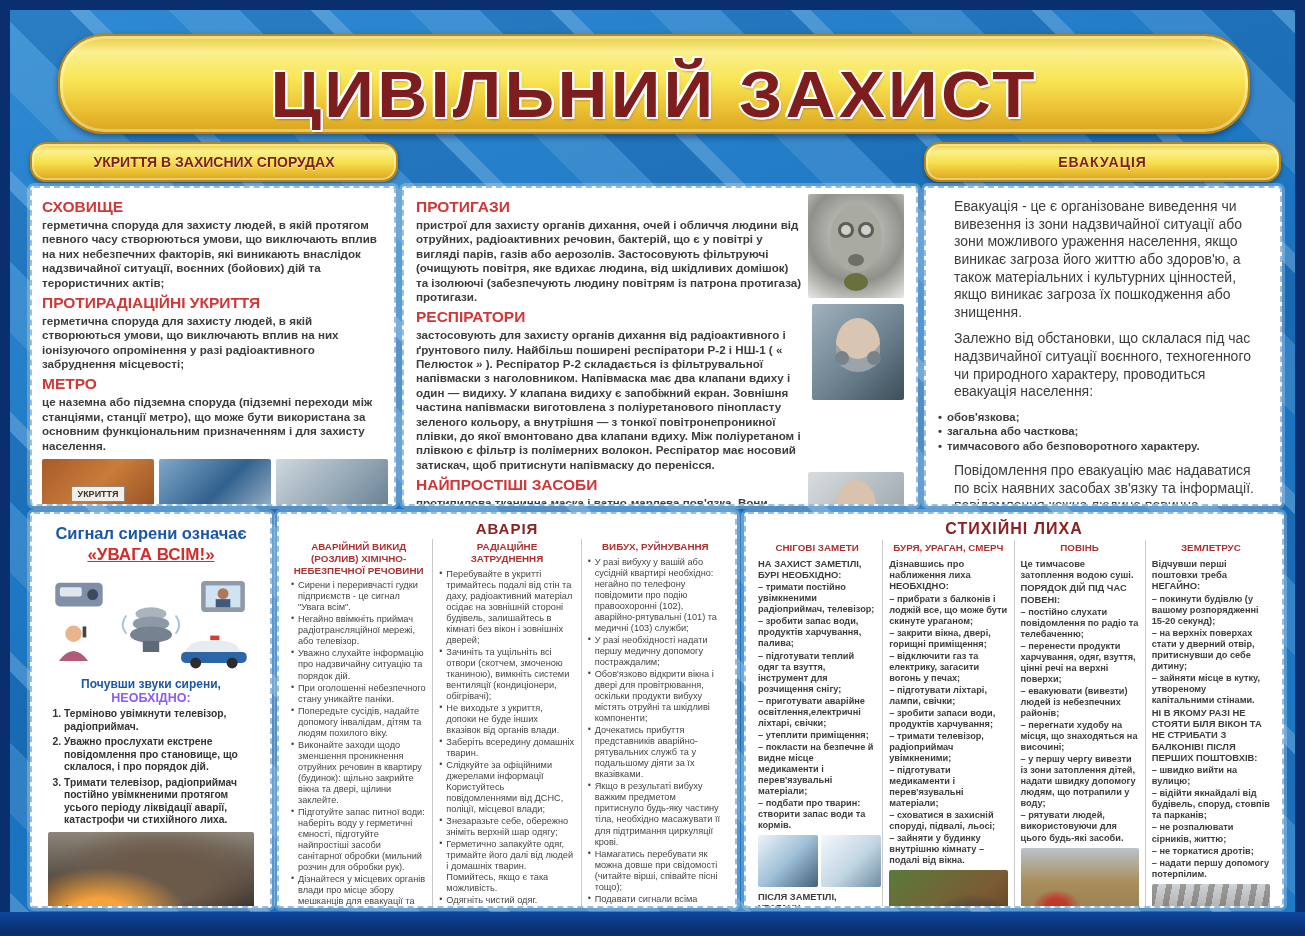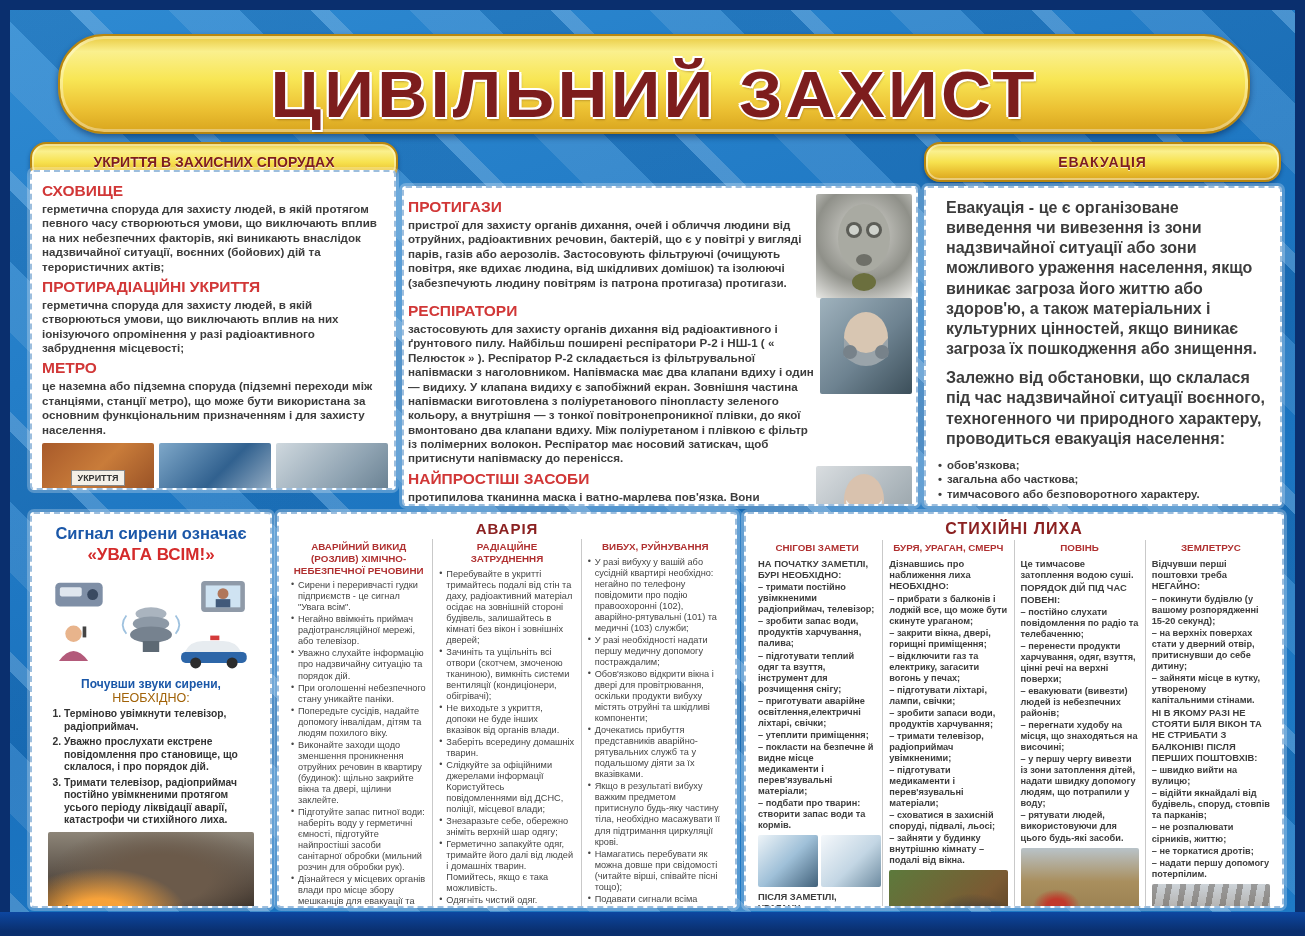--- a/index.html
+++ b/index.html
@@ -42,22 +42,22 @@
     text-shadow:0 1px 0 rgba(255,255,255,0.7);
   }
   .tab1{left:30px;width:368px;font-size:14px;}
   .tab2{left:406px;width:510px;font-size:13.5px;}
   .tab3{left:924px;width:357px;font-size:14px;letter-spacing:1px;}
   
   .card{
     position:absolute;background:#fff;border:2px dashed #9cbede;border-radius:4px;
     box-sizing:border-box;overflow:hidden;box-shadow:0 0 0 3px rgba(255,255,255,0.25);
   }
-  .card-shelters{left:30px;top:170px;width:366px;height:320px;padding:6px 10px;}
-  .card-ppe{left:402px;top:186px;width:516px;height:320px;padding:6px 4px;}
+  .card-shelters{left:30px;top:186px;width:366px;height:320px;padding:6px 10px;}
+  .card-ppe{left:402px;top:186px;width:516px;height:320px;padding:6px 12px;}
   .card-evac{left:924px;top:186px;width:358px;height:320px;padding:10px 12px;}
   .card-siren{left:30px;top:512px;width:242px;height:396px;padding:6px 16px;}
   .card-accident{left:277px;top:512px;width:460px;height:396px;padding:4px 6px;}
   .card-disaster{left:744px;top:512px;width:540px;height:396px;padding:4px 6px;}
   
   .sec-h{color:#d13737;font-weight:bold;font-size:15.5px;margin:4px 0 2px 0;}
   .sec-b{color:#3d3d3d;font-weight:bold;font-size:11.6px;line-height:1.24;}
   .ppe-sec{display:flex;align-items:flex-start;gap:6px;}
   .ppe-txt{flex:1;}
   
@@ -65,30 +65,30 @@
   .photo-strip{display:flex;gap:5px;margin-top:6px;}
   .ph-shelter{width:112px;height:70px;background:linear-gradient(135deg,#a85a2a 0%,#c97c3a 45%,#8a4520 100%);display:flex;align-items:center;justify-content:center;}
   .ph-shelter .sign{background:#f4f0e8;color:#333;font-weight:bold;font-size:9px;padding:2px 6px;border:1px solid #888;}
   .ph-metro{width:112px;height:70px;background:linear-gradient(135deg,#7fa8c9 0%,#31618f 50%,#b7c6d4 100%);}
   .ph-entrance{width:112px;height:70px;background:linear-gradient(135deg,#cfd8de 0%,#8fa3b2 55%,#5b7486 100%);}
   .ph-gasmask{width:96px;height:104px;background:radial-gradient(circle at 50% 38%,#b9b9b3 0 28%,#8f9089 60%,#e9e9e6 100%);}
   .ph-resp{width:92px;height:96px;background:linear-gradient(135deg,#9fb2bd 0%,#6d8290 55%,#3c4f5a 100%);}
   .ph-mask{width:96px;height:80px;background:linear-gradient(135deg,#d9dde0 0%,#aab4ba 60%,#8d999f 100%);}
   .mask-svg{position:absolute;inset:0;width:100%;height:100%;}
   
-  .evac-p{color:#3d3d3d;font-weight:bold;font-size:16px;line-height:1.26;margin:0 0 9px 8px;}
+  .evac-p{color:#3d3d3d;font-weight:normal;font-size:14px;line-height:1.26;margin:0 0 9px 16px;}
   .evac-list{list-style:none;margin:0 0 9px 0;padding:0;color:#3d3d3d;font-weight:bold;font-size:11.4px;line-height:1.26;}
   .evac-list li{padding-left:9px;position:relative;}
   .evac-list li::before{content:"•";position:absolute;left:0;}
   
   .siren-t1{color:#1a57a8;font-weight:bold;font-size:16.5px;text-align:center;margin-top:4px;}
-  .siren-t2{color:#d42b2b;font-weight:bold;font-size:17px;text-align:center;margin:2px 0 4px 0;}
+  .siren-t2{color:#d42b2b;font-weight:bold;font-size:17px;text-align:center;margin:2px 0 4px 0;text-decoration:underline;}
   .siren-art{height:104px;position:relative;margin:2px 0;}
   .siren-sub1{color:#1a57a8;font-weight:bold;font-size:12px;text-align:center;margin-top:4px;}
-  .siren-sub2{color:#a16207;font-weight:normal;font-size:12.5px;text-align:center;margin-bottom:3px;}
+  .siren-sub2{color:#8b5cf6;font-weight:bold;font-size:12.5px;text-align:center;margin-bottom:3px;}
   .siren-steps{margin:0;padding-left:16px;color:#333;font-weight:bold;font-size:10.3px;line-height:1.22;}
   .siren-steps li{margin-bottom:3px;}
   .ph-fire{margin-top:5px;width:100%;height:104px;background:
       radial-gradient(ellipse at 25% 80%,#f7a23a 0 14%,rgba(0,0,0,0) 40%),
       radial-gradient(ellipse at 55% 45%,#6b5a4a 0 30%,rgba(0,0,0,0) 70%),
       linear-gradient(180deg,#8d8578 0%,#4a4038 55%,#171310 100%);}
   .warn-tri{position:absolute;left:4px;bottom:4px;}
   
   .panel-title{text-align:center;font-weight:bold;color:#8b2121;letter-spacing:1px;}
   .card-accident .panel-title{font-size:15px;margin:2px 0;}
@@ -311,21 +311,21 @@
           </ul>
       </div>
     </div>
   </div>
 
   <div class="card card-disaster">
     <div class="panel-title">СТИХІЙНІ ЛИХА</div>
     <div class="cols">
       <div class="col">
         <div class="col-h">СНІГОВІ ЗАМЕТИ</div>
-        <div class="col-strong">НА ПОЧАТКУ ЗАМЕТІЛІ, БУРІ НЕОБХІДНО:</div>
+        <div class="col-strong">НА ЗАХИСТ ЗАМЕТІЛІ, БУРІ НЕОБХІДНО:</div>
         <ul class="dash-list">
             <li>– тримати постійно увімкненими радіоприймач, телевізор;</li>
             <li>– зробити запас води, продуктів харчування, палива;</li>
             <li>– підготувати теплий одяг та взуття, інструмент для розчищення снігу;</li>
             <li>– приготувати аварійне освітлення,електричні ліхтарі, свічки;</li>
             <li>– утеплити приміщення;</li>
             <li>– покласти на безпечне й видне місце медикаменти і перев'язувальні матеріали;</li>
             <li>– подбати про тварин: створити запас води та кормів.</li>
           </ul>
         <div class="mini-photos">

